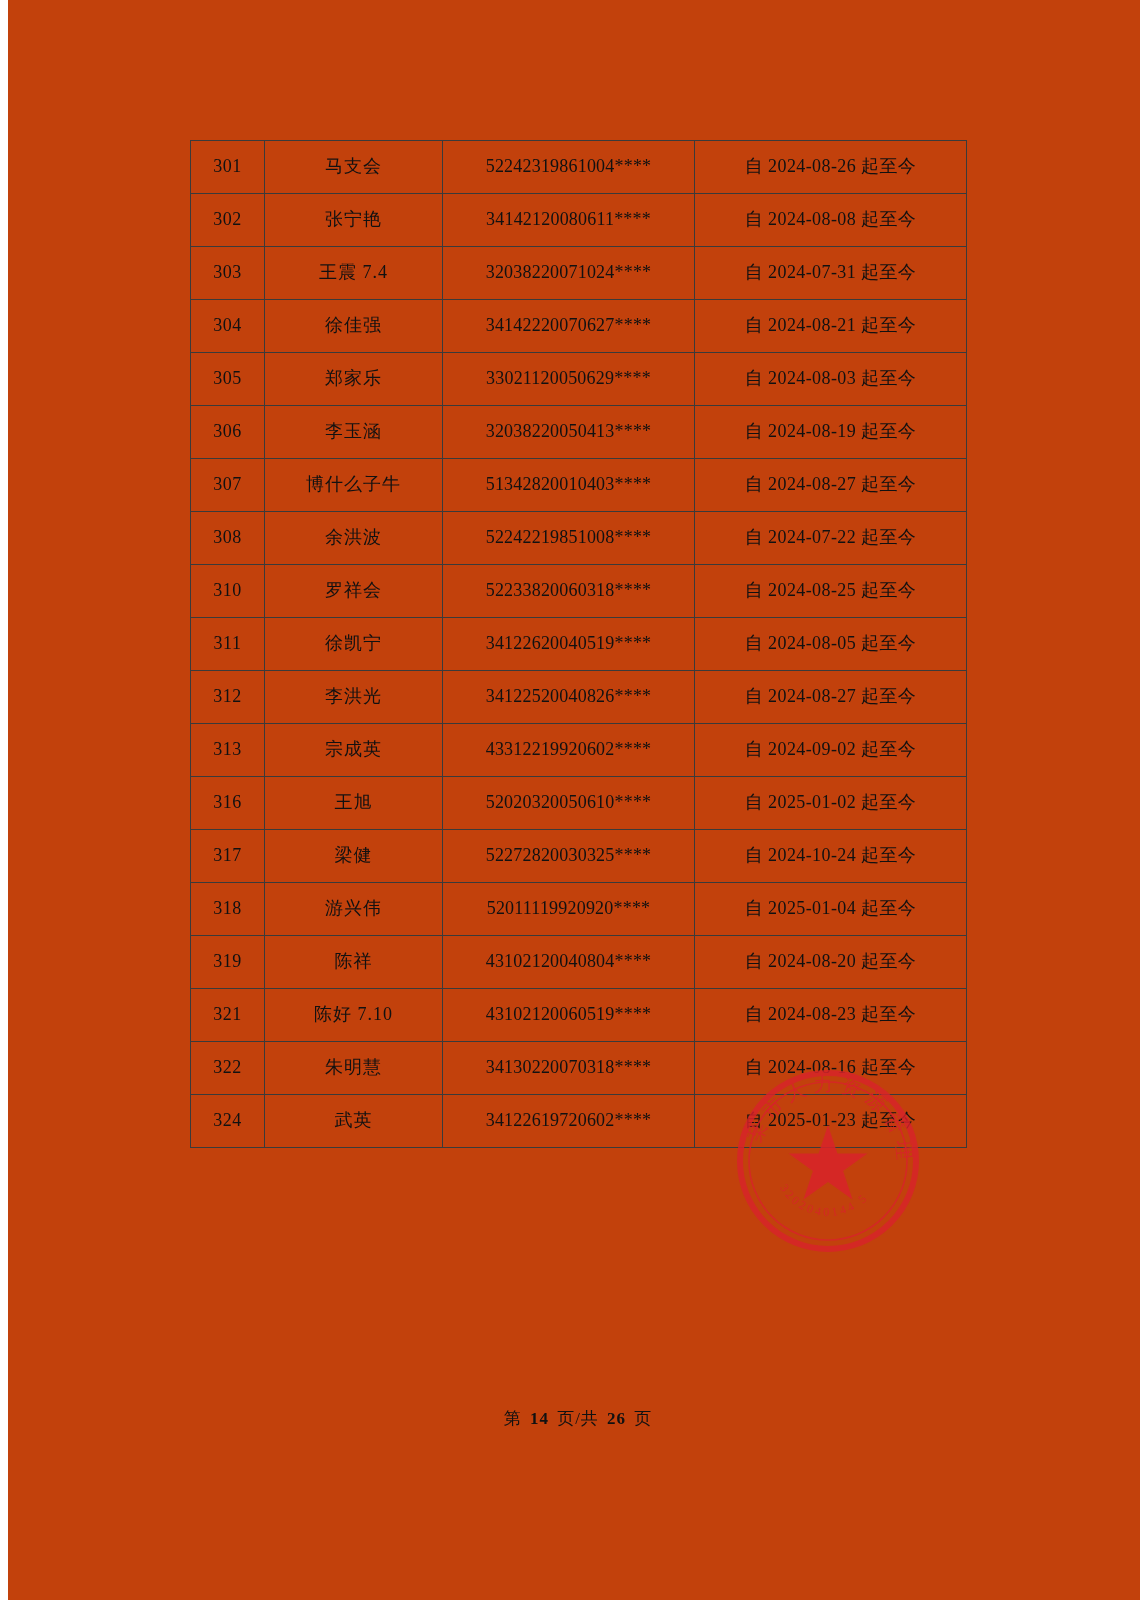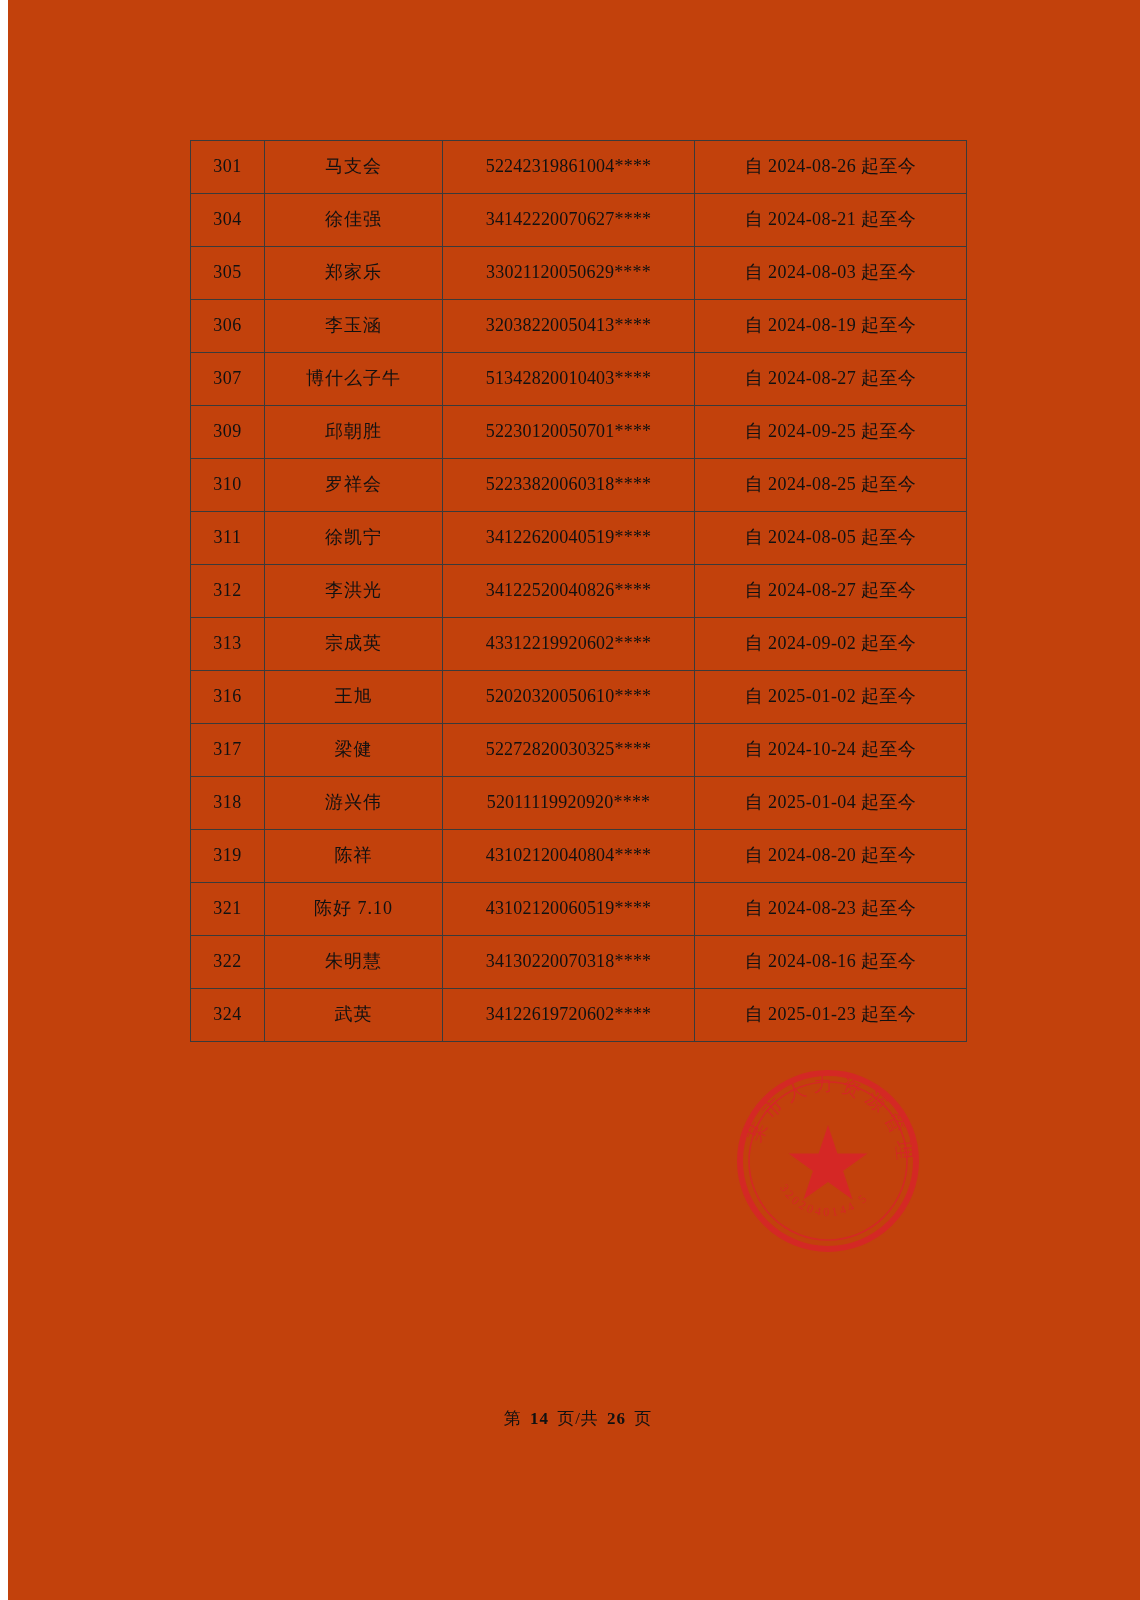--- a/index.html
+++ b/index.html
@@ -109,20 +109,32 @@
         <col class="c-period">
       </colgroup>
       <tbody>
         <tr>
           <td class="seq">301</td>
           <td class="name">马支会</td>
           <td class="id">52242319861004****</td>
           <td class="period">自 2024-08-26 起至今</td>
         </tr>
         <tr>
+          <td class="seq">302</td>
+          <td class="name">张宁艳</td>
+          <td class="id">34142120080611****</td>
+          <td class="period">自 2024-08-08 起至今</td>
+        </tr>
+        <tr>
+          <td class="seq">303</td>
+          <td class="name">王震 7.4</td>
+          <td class="id">32038220071024****</td>
+          <td class="period">自 2024-07-31 起至今</td>
+        </tr>
+        <tr>
           <td class="seq">304</td>
           <td class="name">徐佳强</td>
           <td class="id">34142220070627****</td>
           <td class="period">自 2024-08-21 起至今</td>
         </tr>
         <tr>
           <td class="seq">305</td>
           <td class="name">郑家乐</td>
           <td class="id">33021120050629****</td>
           <td class="period">自 2024-08-03 起至今</td>
@@ -133,24 +145,24 @@
           <td class="id">32038220050413****</td>
           <td class="period">自 2024-08-19 起至今</td>
         </tr>
         <tr>
           <td class="seq">307</td>
           <td class="name">博什么子牛</td>
           <td class="id">51342820010403****</td>
           <td class="period">自 2024-08-27 起至今</td>
         </tr>
         <tr>
-          <td class="seq">309</td>
-          <td class="name">邱朝胜</td>
-          <td class="id">52230120050701****</td>
-          <td class="period">自 2024-09-25 起至今</td>
+          <td class="seq">308</td>
+          <td class="name">余洪波</td>
+          <td class="id">52242219851008****</td>
+          <td class="period">自 2024-07-22 起至今</td>
         </tr>
         <tr>
           <td class="seq">310</td>
           <td class="name">罗祥会</td>
           <td class="id">52233820060318****</td>
           <td class="period">自 2024-08-25 起至今</td>
         </tr>
         <tr>
           <td class="seq">311</td>
           <td class="name">徐凯宁</td>

